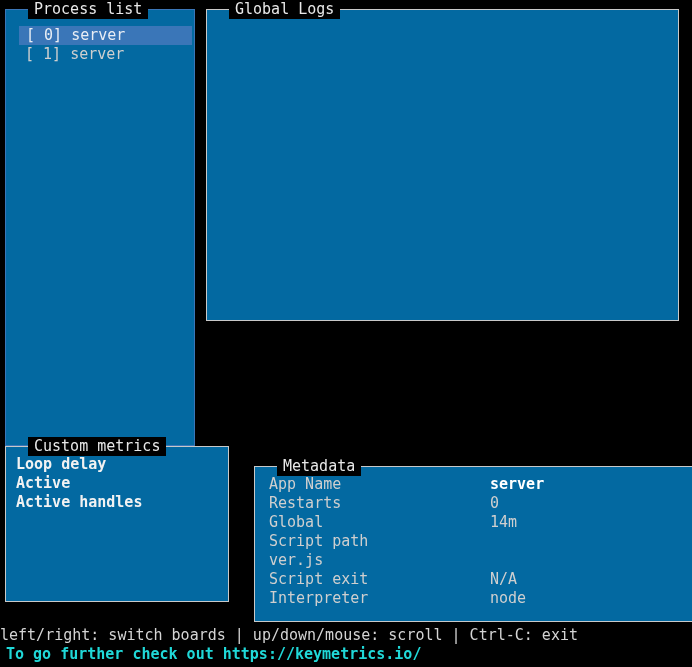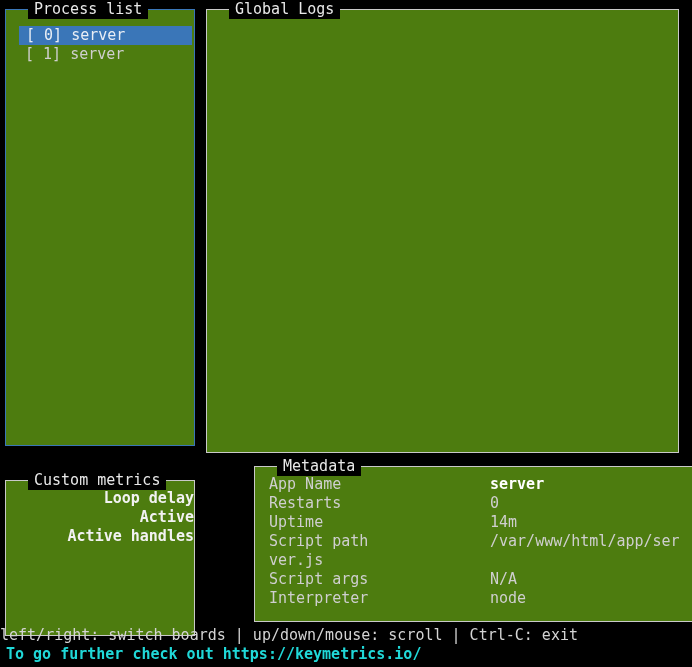--- a/index.html
+++ b/index.html
@@ -17,21 +17,21 @@
     color: #cfcfcf;
     position: relative;
     -webkit-font-smoothing: none;
   }
 
   
   .panel {
     position: absolute;
     box-sizing: border-box;
     border: 1px solid #c9c9c9;
-    background: #4d7c0f;
+    background: #0369a1;
   }
   .panel.focused {
     border-color: #3a76b8;
   }
   .panel-title {
     position: absolute;
     top: -10px;
     left: 22px;
     background: #000000;
     padding: 0 6px;
@@ -59,25 +59,25 @@
     white-space: pre;
     color: #cfcfcf;
   }
   .proc-row.selected {
     background: #3a76b8;
     color: #e9eef5;
     margin: 0 2px 0 1px;
   }
 
   
-  #global-logs { left: 206px; top: 9px; width: 473px; height: 444px; }
-
-  
-  #custom-metrics { left: 5px; top: 480px; width: 190px; height: 156px; }
-  #custom-metrics .panel-body { top: 8px; text-align: right; }
+  #global-logs { left: 206px; top: 9px; width: 473px; height: 312px; }
+
+  
+  #custom-metrics { left: 5px; top: 446px; width: 224px; height: 156px; }
+  #custom-metrics .panel-body { top: 8px; }
   .metric-row {
     height: 19px;
     line-height: 19px;
     padding-left: 10px;
     white-space: pre;
     font-weight: bold;
     color: #f2f2f2;
   }
 
   
@@ -180,35 +180,34 @@
       <span class="meta-label">App Name</span>
       <span class="meta-value bold">server</span>
     </div>
 
     <div class="meta-row">
       <span class="meta-label">Restarts</span>
       <span class="meta-value">0</span>
     </div>
 
     <div class="meta-row">
-      <span class="meta-label">Uptime</span>
+      <span class="meta-label">Global</span>
       <span class="meta-value">14m</span>
     </div>
 
     <div class="meta-row">
       <span class="meta-label">Script path</span>
-      <span class="meta-value">/var/www/html/app/ser</span>
     </div>
 
     <div class="meta-row">
       <span class="meta-wrap">ver.js</span>
     </div>
 
     <div class="meta-row">
-      <span class="meta-label">Script args</span>
+      <span class="meta-label">Script exit</span>
       <span class="meta-value">N/A</span>
     </div>
 
     <div class="meta-row">
       <span class="meta-label">Interpreter</span>
       <span class="meta-value">node</span>
     </div>
 
   </div>
   <div id="meta-scrollbar"></div>

